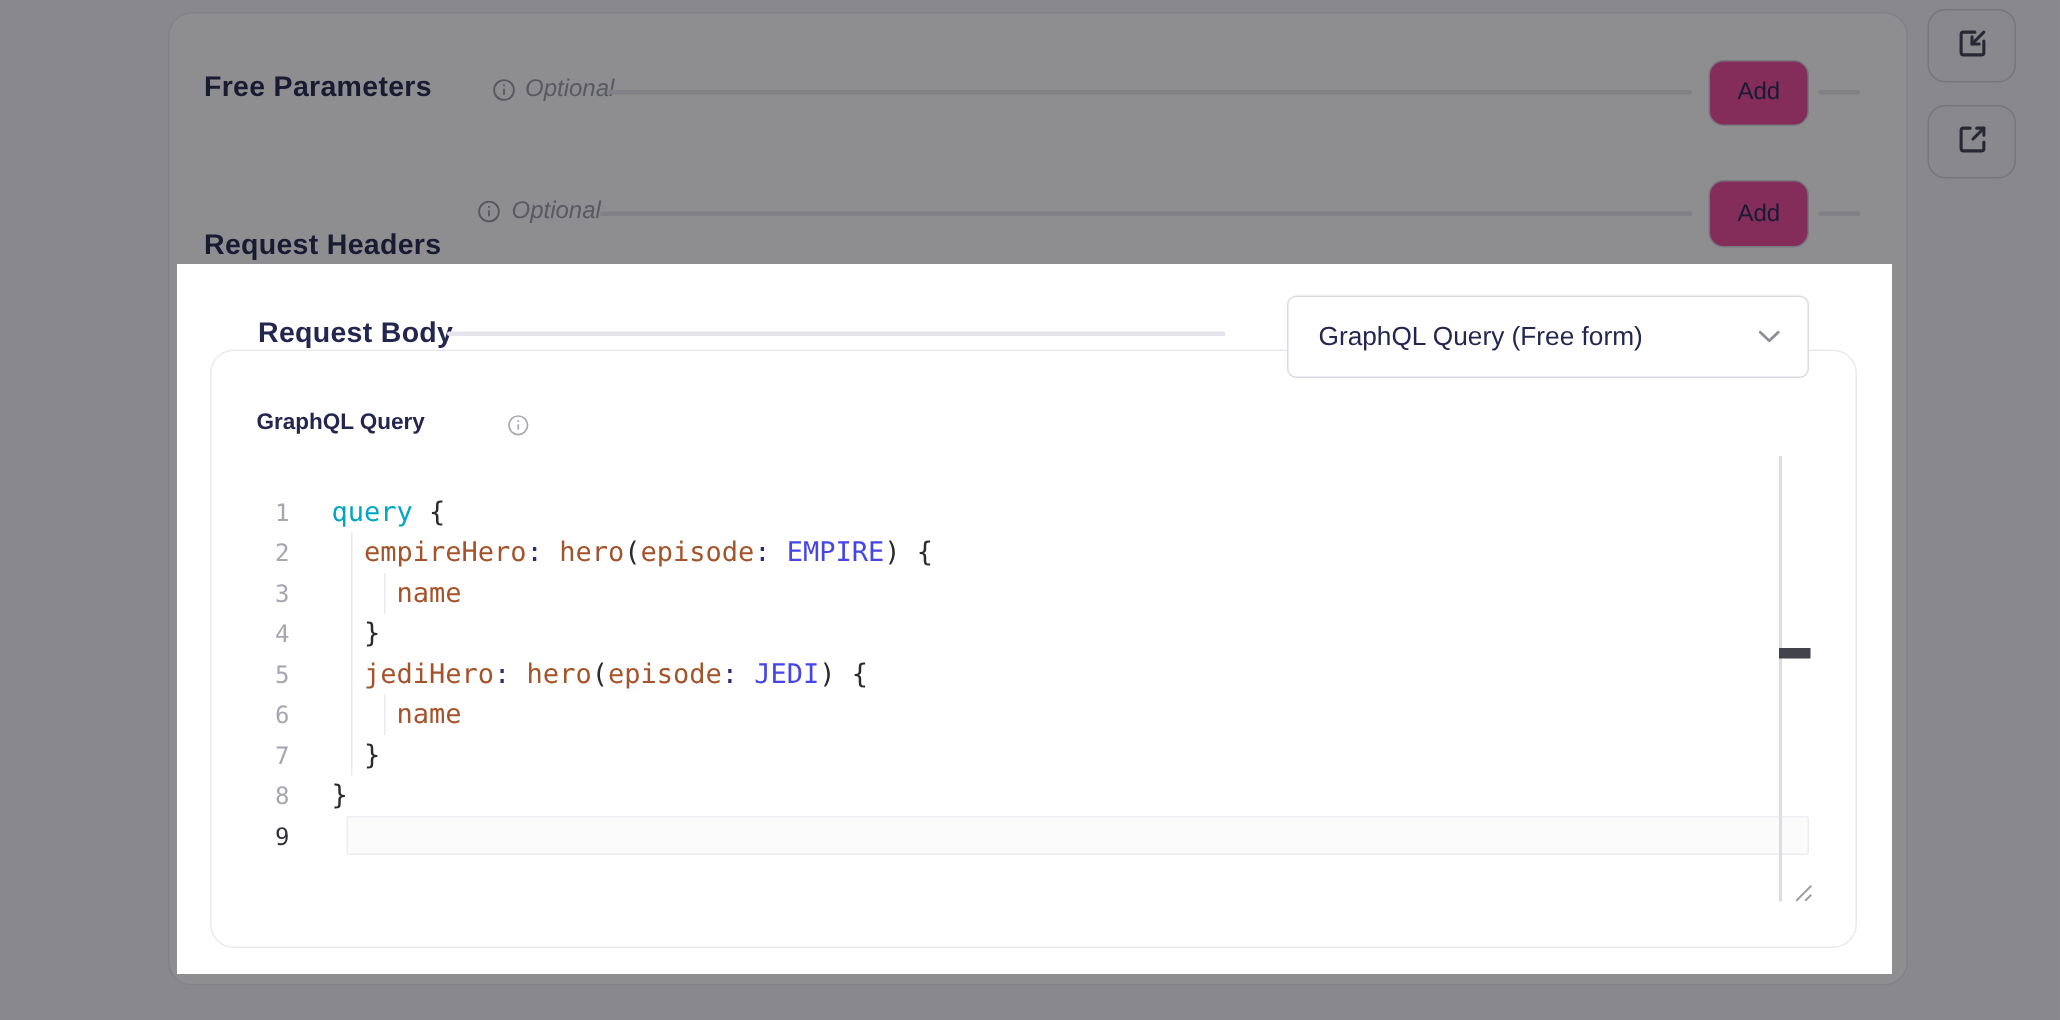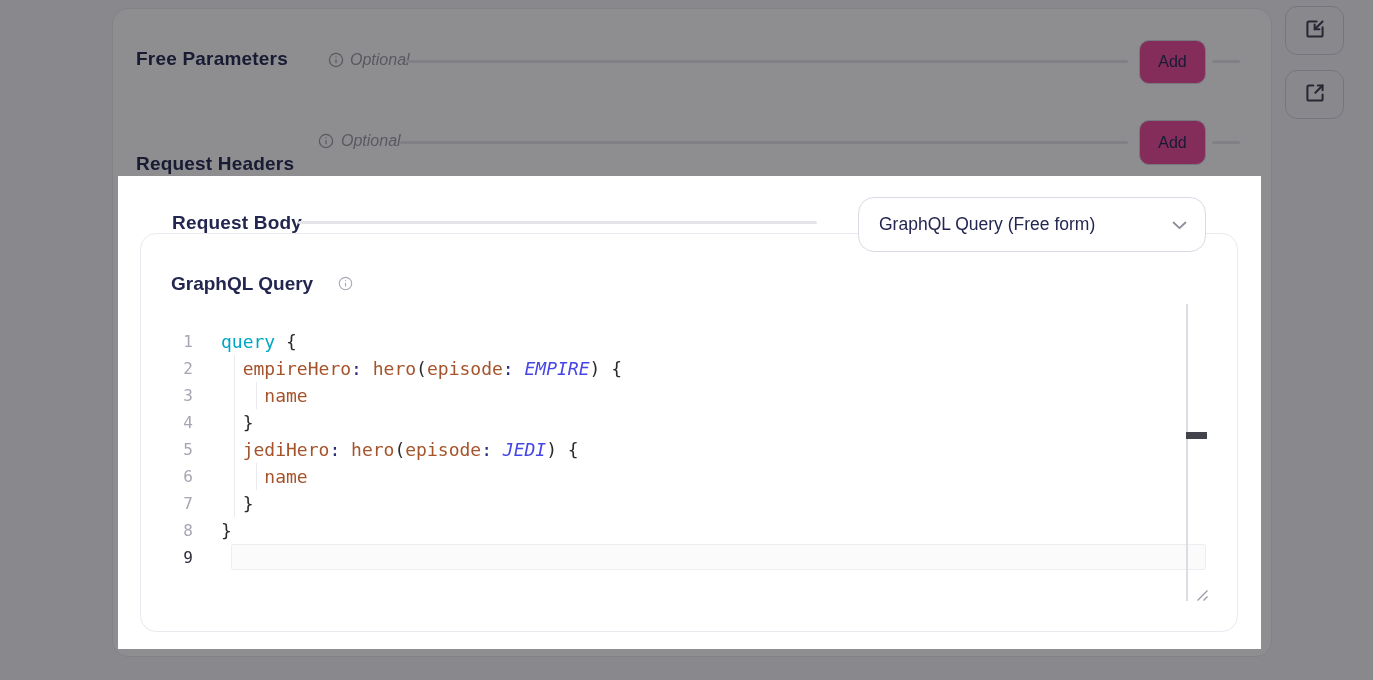--- a/index.html
+++ b/index.html
@@ -37,48 +37,48 @@
   }
   #add-btn-query { top:40px; height:44px; }
   #add-btn-headers { top:120px; }
 
   
   #request-body-title { left:136px; top:212px;margin-left:36px; }
   #request-body-divider { left:298px; top:221px; width:519px; }
 
   .dropdown {
     position:absolute; left:858px; top:197px; width:348px; height:55px;
-    background:#ffffff; border:1px solid #dadae4; border-radius:16px;
+    background:#ffffff; border:1px solid #dadae4; border-radius:6px;
     display:flex; align-items:center; justify-content:space-between;
     padding:0 18px 0 20px; z-index:3; cursor:pointer;
   }
   .dropdown-value { font-size:17.5px; color:var(--navy,#23264f); }
   .chevron { color:#8d8d99; margin-left:10px; }
 
   .gql-box {
     position:absolute; left:140px; top:233px; width:1098px; height:399px;
     background:#ffffff; border:1.5px solid #e9e9f0; border-radius:16px; z-index:2;
   }
-  .gql-label { position:absolute; left:30px; top:39px; font-size:19px; font-weight:bold; color:var(--navy,#23264f); }
+  .gql-label { position:absolute; left:30px; top:39px; font-size:15px; font-weight:bold; color:var(--navy,#23264f); }
   .gql-info { position:absolute; left:197px; top:42px; width:15px; height:15px; color:#a9a9b4; }
 
   .editor { position:absolute; left:0; top:94px; width:100%; }
   .code-line { display:flex; height:27px; line-height:27px; }
   .ln {
     width:52px; text-align:right; flex:0 0 52px;
     font-family:"DejaVu Sans Mono", monospace; font-size:16px; color:#a6a6b2;
   }
   .code-line.active .ln { color:#2f2f3d; }
   .code-text {
     margin-left:28px; white-space:pre;
     font-family:"DejaVu Sans Mono", monospace; font-size:18px; color:#2b2b2b;
   }
   .tk-kw  { color:var(--c-kw,#00a7c4); }
   .tk-prop{ color:var(--c-prop,#a5532a); }
-  .tk-enum{ color:var(--c-enum,#4545e8);font-style:italic; }
+  .tk-enum{ color:var(--c-enum,#4545e8); }
   .tk-pun { color:var(--c-pun,#2b2b2b); }
   .tk-col { color:var(--c-col,#2c2c7e); }
   .tk-pln { color:#2b2b2b; }
 
   .active-line-bg {
     position:absolute; left:90px; top:310px; width:975px; height:26px;
     background:#fbfbfc; border:1px solid #ededf2; border-radius:2px;
   }
   .indent-guide { position:absolute; width:1px; background:#e9e9ef; }
   #guide-l1 { left:93px; top:121px; height:162px; }

